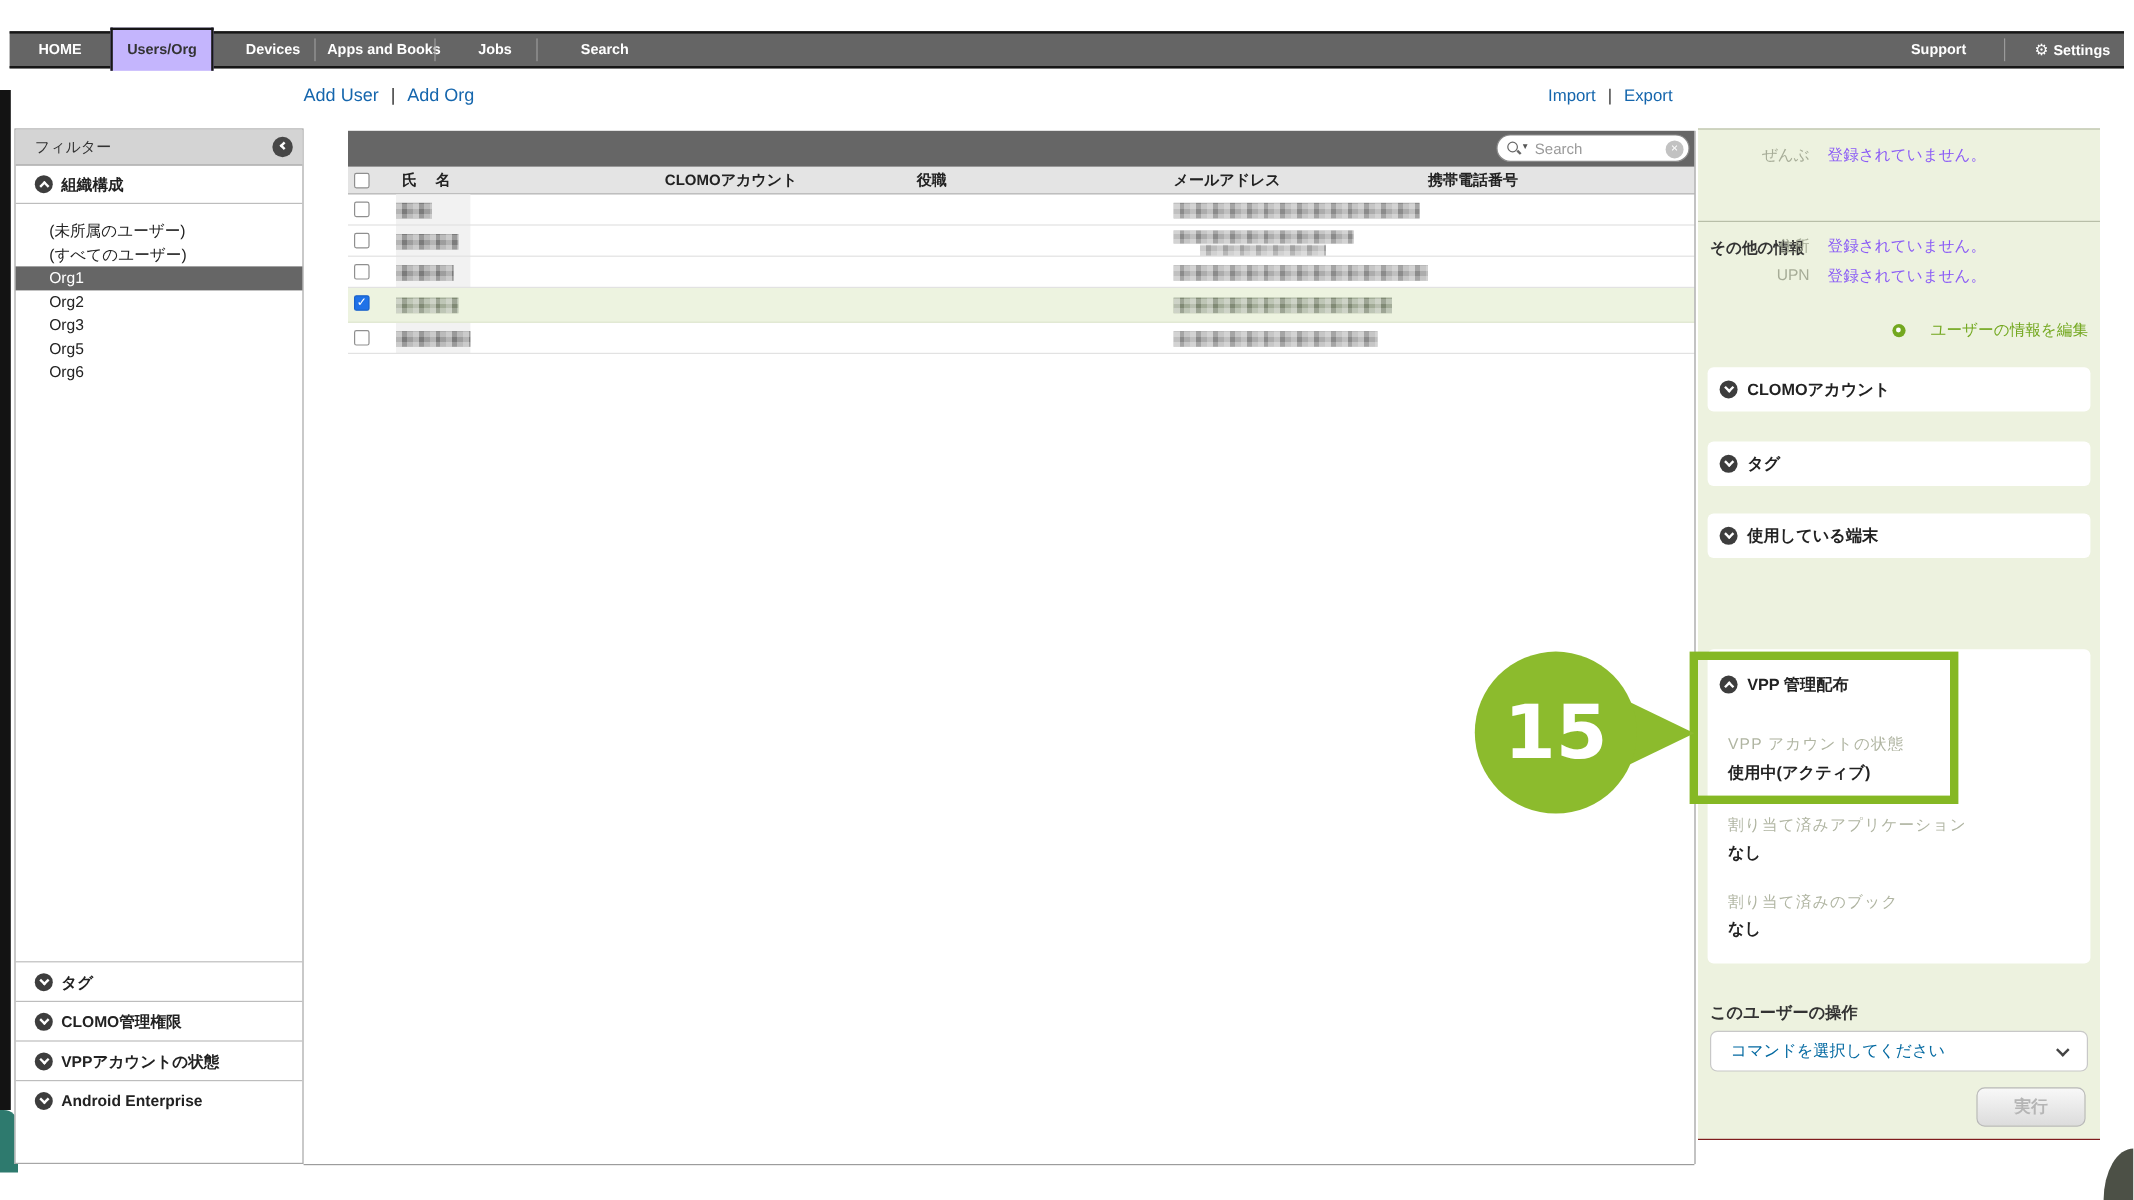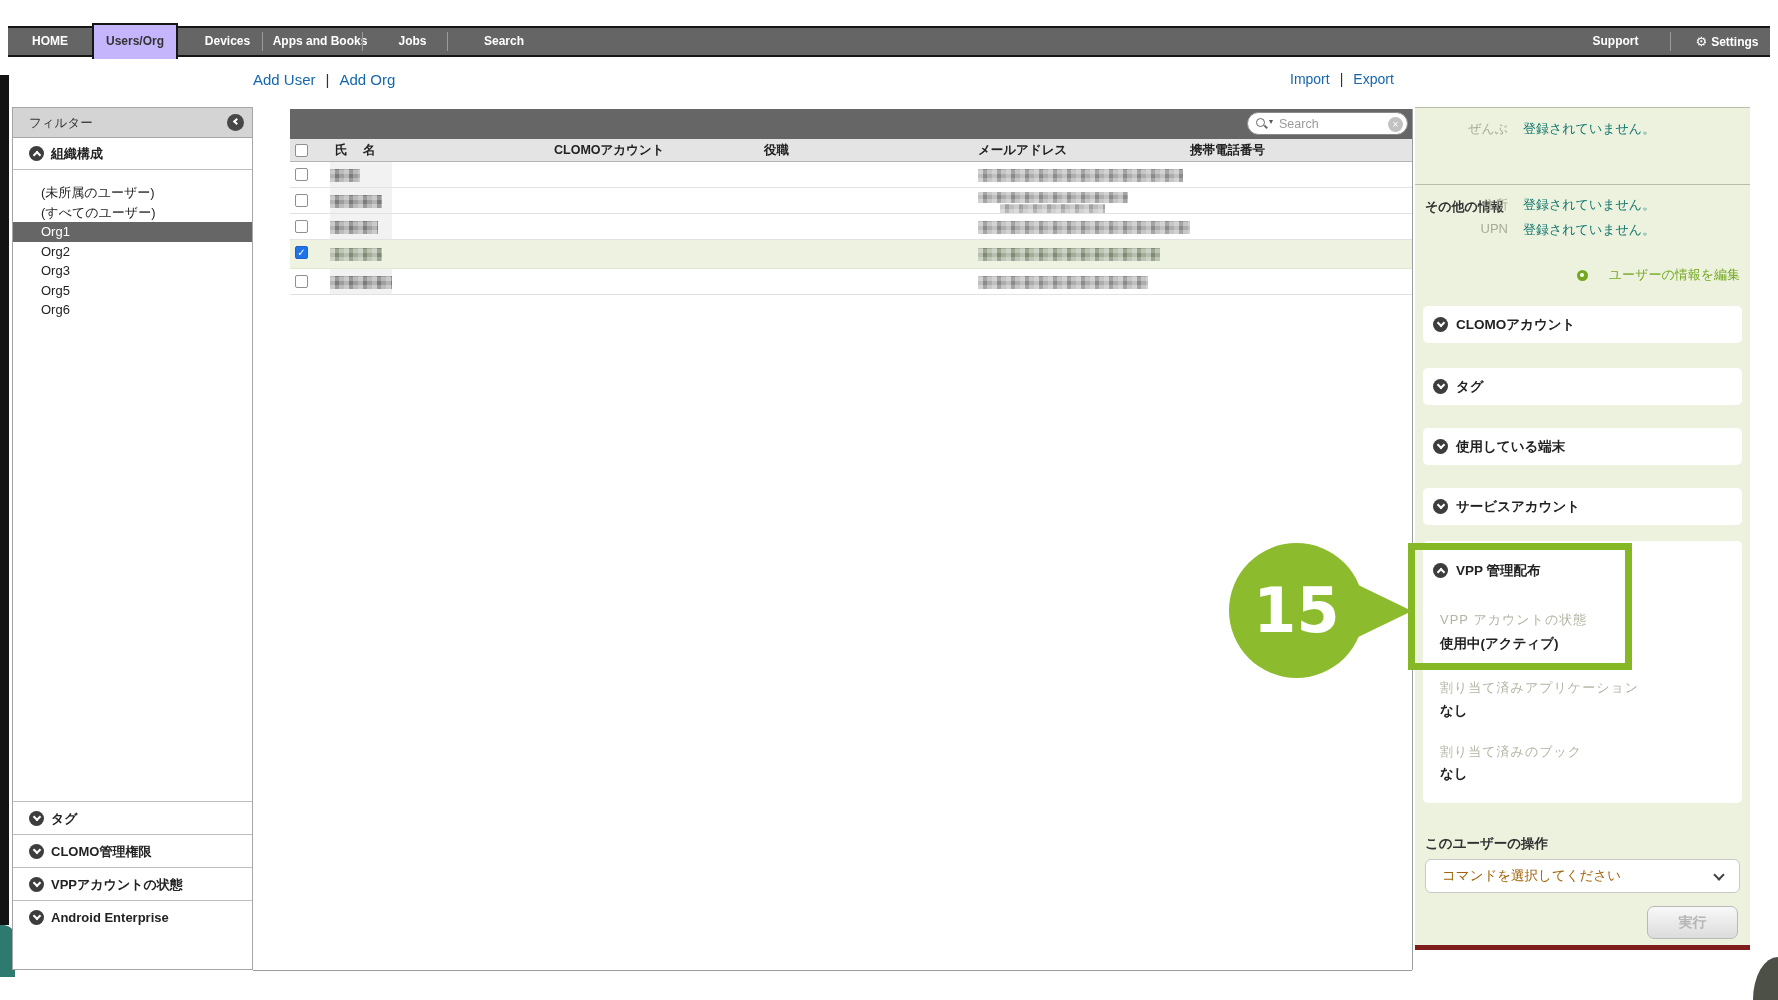--- a/index.html
+++ b/index.html
@@ -74,43 +74,43 @@
   .r1 .px.name { width:30px; }  .r1 .px.mail { width:205px; }
   .r2 .px.name { width:52px; }  .r2 .px.mail { width:150px; top:4px; height:11px; } .r2 .px.mail2 { left:710px; width:105px; }
   .r3 .px.name { width:48px; }  .r3 .px.mail { width:212px; }
   .r4 .px.name { width:52px; top:8px; }  .r4 .px.mail { width:182px; top:8px; }
   .r5 .px.name { width:62px; }  .r5 .px.mail { width:170px; }
 
   .tbl-right-border { position:absolute; left:1412px; top:109px; width:1px; height:861px; background:#9c9c9c; }
   .content-bottom { position:absolute; left:253px; top:970px; width:1159px; height:1px; background:#9c9c9c; }
 
   
-  .panel { position:absolute; left:1415px; top:107px; width:335px; height:843px; background:#edf2df; border-top:1px solid #b8bea8; border-bottom:5px solid #7f1d1d; }
+  .panel { position:absolute; left:1415px; top:107px; width:335px; height:843px; background:#edf2df; border-top:1px solid #b8bea8; border-bottom:1px solid #7f1d1d; }
   .kv { position:absolute; left:0; width:100%; height:16px; font-size:13px; }
   .kv .k { position:absolute; left:0; width:93px; text-align:right; color:#a6ac97; }
-  .kv .v { position:absolute; left:108px; color:#0f766e; }
+  .kv .v { position:absolute; left:108px; color:#8b5cf6; }
   .sect-title { position:absolute; left:10px; font-size:13px; font-weight:bold; color:#333;margin-top:40px; }
   .panel-divider { position:absolute; left:0; top:76px; width:335px; height:1px; background:#b8bea8; }
   .edit-link { position:absolute; right:10px; top:158px; font-size:13px; color:#73a81f; cursor:pointer; display:flex; align-items:center; gap:21px; }
   .dot-bullet { width:11px; height:11px; border-radius:50%; background:#73a81f; position:relative; }
   .dot-bullet::after { content:""; position:absolute; left:3.5px; top:3.5px; width:4px; height:4px; border-radius:50%; background:#fff; }
 
   .acc { position:absolute; left:8px; width:319px; height:37px; background:#fff; border-radius:5px; cursor:pointer; }
   .acc .circ { left:10px; top:11px; }
   .acc .label { position:absolute; left:33px; top:0; line-height:37px; font-size:13.5px; font-weight:bold; color:#222; }
 
   .vpp-box { position:absolute; left:8px; top:433px; width:319px; height:262px; background:#fff; border-radius:5px; }
   .vpp-box .circ { left:10px; top:22px; }
   .vpp-title { position:absolute; left:33px; top:21px; font-size:13.5px; font-weight:bold; color:#222; }
   .vpp-label { position:absolute; left:17px; font-size:13px; color:#b0b5a2; letter-spacing:1px; }
   .vpp-value { position:absolute; left:17px; font-size:13.5px; font-weight:bold; color:#222; }
 
   .ops-title { position:absolute; left:10px; top:727px; font-size:13.5px; font-weight:bold; color:#333; }
   .cmd-select { position:absolute; left:10px; top:751px; width:315px; height:34px; background:#fff; border:1px solid #c8c8c8; border-radius:6px; cursor:pointer; }
-  .cmd-select .txt { position:absolute; left:16px; top:0; line-height:32px; font-size:13.5px; color:#a16207; }
+  .cmd-select .txt { position:absolute; left:16px; top:0; line-height:32px; font-size:13.5px; color:#0369a1; }
   .cmd-select .chd { position:absolute; right:16px; top:11px; width:8px; height:8px; border-left:2px solid #444; border-bottom:2px solid #444; transform:rotate(-45deg); }
   .exec-btn { position:absolute; left:232px; top:798px; width:91px; height:33px; border:1px solid #b9b9b9; border-radius:7px; background:linear-gradient(#f8f8f8,#dcdcdc); text-align:center; line-height:31px; font-size:14px; font-weight:bold; color:#b5b5b5; cursor:pointer; }
 
   
   .anno-rect { position:absolute; left:1408px; top:543px; width:224px; height:127px; border:7px solid #85b824; z-index:20; pointer-events:none; }
   .anno-badge { position:absolute; left:1229px; top:543px; width:135px; height:135px; border-radius:50%; background:#8cbb2d; z-index:21; color:#fff; font-size:62px; font-weight:bold; display:flex; align-items:center; justify-content:center; font-family:"DejaVu Sans",sans-serif; }
   .anno-pointer { position:absolute; left:1352px; top:582px; width:0; height:0; border-left:60px solid #8cbb2d; border-top:29px solid transparent; border-bottom:29px solid transparent; z-index:20; }
 </style>
 </head>
 <body>
@@ -278,26 +278,20 @@
           <span class="chev down"></span>
         </span>
       <span class="label">タグ</span>
     </div>
     <div class="acc" style="top:320px;">
       <span class="circ">
           <span class="chev down"></span>
         </span>
       <span class="label">使用している端末</span>
     </div>
-    <div class="acc" style="top:380px;">
-      <span class="circ">
-          <span class="chev down"></span>
-        </span>
-      <span class="label">サービスアカウント</span>
-    </div>
 
     <div class="vpp-box">
       <span class="circ">
           <span class="chev up"></span>
         </span>
       <span class="vpp-title">VPP 管理配布</span>
       <span class="vpp-label" style="top:70px;">VPP アカウントの状態</span>
       <span class="vpp-value" style="top:94px;">使用中(アクティブ)</span>
       <span class="vpp-label" style="top:138px;">割り当て済みアプリケーション</span>
       <span class="vpp-value" style="top:161px;">なし</span>

